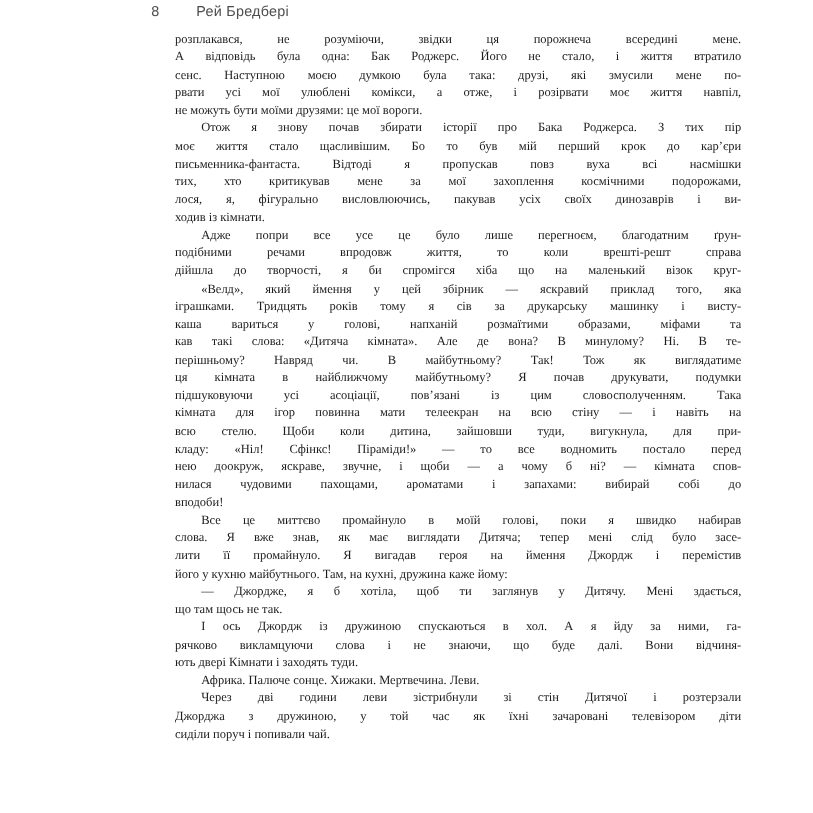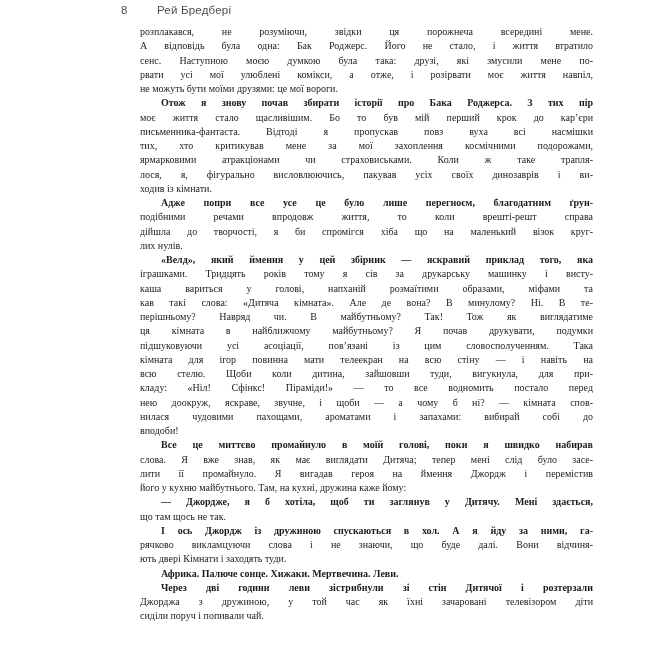--- a/index.html
+++ b/index.html
@@ -41,21 +41,20 @@
   .line {
     height: 14.26px;
     line-height: 14.26px;
     text-align: justify;
     text-align-last: justify;
     overflow: hidden;
     white-space: normal;
   }
   .line.indent {
     text-indent: 21px;
-    font-weight: bold;
   }
   .line.para-last {
     text-align-last: left;
   }
 </style>
 </head>
 <body>
 
 <div class="page">
   <div class="running-header">
@@ -65,27 +64,25 @@
   <div class="body-text">
       <div class="line">розплакався, не розуміючи, звідки ця порожнеча всередині мене.</div>
       <div class="line">А відповідь була одна: Бак Роджерс. Його не стало, і життя втратило</div>
       <div class="line">сенс. Наступною моєю думкою була така: друзі, які змусили мене по-</div>
       <div class="line">рвати усі мої улюблені комікси, а отже, і розірвати моє життя навпіл,</div>
       <div class="line para-last">не можуть бути моїми друзями: це мої вороги.</div>
       <div class="line indent">Отож я знову почав збирати історії про Бака Роджерса. З тих пір</div>
       <div class="line">моє життя стало щасливішим. Бо то був мій перший крок до кар’єри</div>
       <div class="line">письменника-фантаста. Відтоді я пропускав повз вуха всі насмішки</div>
       <div class="line">тих, хто критикував мене за мої захоплення космічними подорожами,</div>
-      <div class="line">ярмарковими атракціонами чи страховиськами. Коли ж таке трапля-</div>
       <div class="line">лося, я, фігурально висловлюючись, пакував усіх своїх динозаврів і ви-</div>
       <div class="line para-last">ходив із кімнати.</div>
       <div class="line indent">Адже попри все усе це було лише перегноєм, благодатним ґрун-</div>
       <div class="line">подібними речами впродовж життя, то коли врешті-решт справа</div>
       <div class="line">дійшла до творчості, я би спромігся хіба що на маленький візок круг-</div>
-      <div class="line para-last">лих нулів.</div>
       <div class="line indent">«Велд», який ймення у цей збірник — яскравий приклад того, яка</div>
       <div class="line">іграшками. Тридцять років тому я сів за друкарську машинку і висту-</div>
       <div class="line">каша вариться у голові, напханій розмаїтими образами, міфами та</div>
       <div class="line">кав такі слова: «Дитяча кімната». Але де вона? В минулому? Ні. В те-</div>
       <div class="line">перішньому? Навряд чи. В майбутньому? Так! Тож як виглядатиме</div>
       <div class="line">ця кімната в найближчому майбутньому? Я почав друкувати, подумки</div>
       <div class="line">підшуковуючи усі асоціації, пов’язані із цим словосполученням. Така</div>
       <div class="line">кімната для ігор повинна мати телеекран на всю стіну — і навіть на</div>
       <div class="line">всю стелю. Щоби коли дитина, зайшовши туди, вигукнула, для при-</div>
       <div class="line">кладу: «Ніл! Сфінкс! Піраміди!» — то все водномить постало перед</div>

